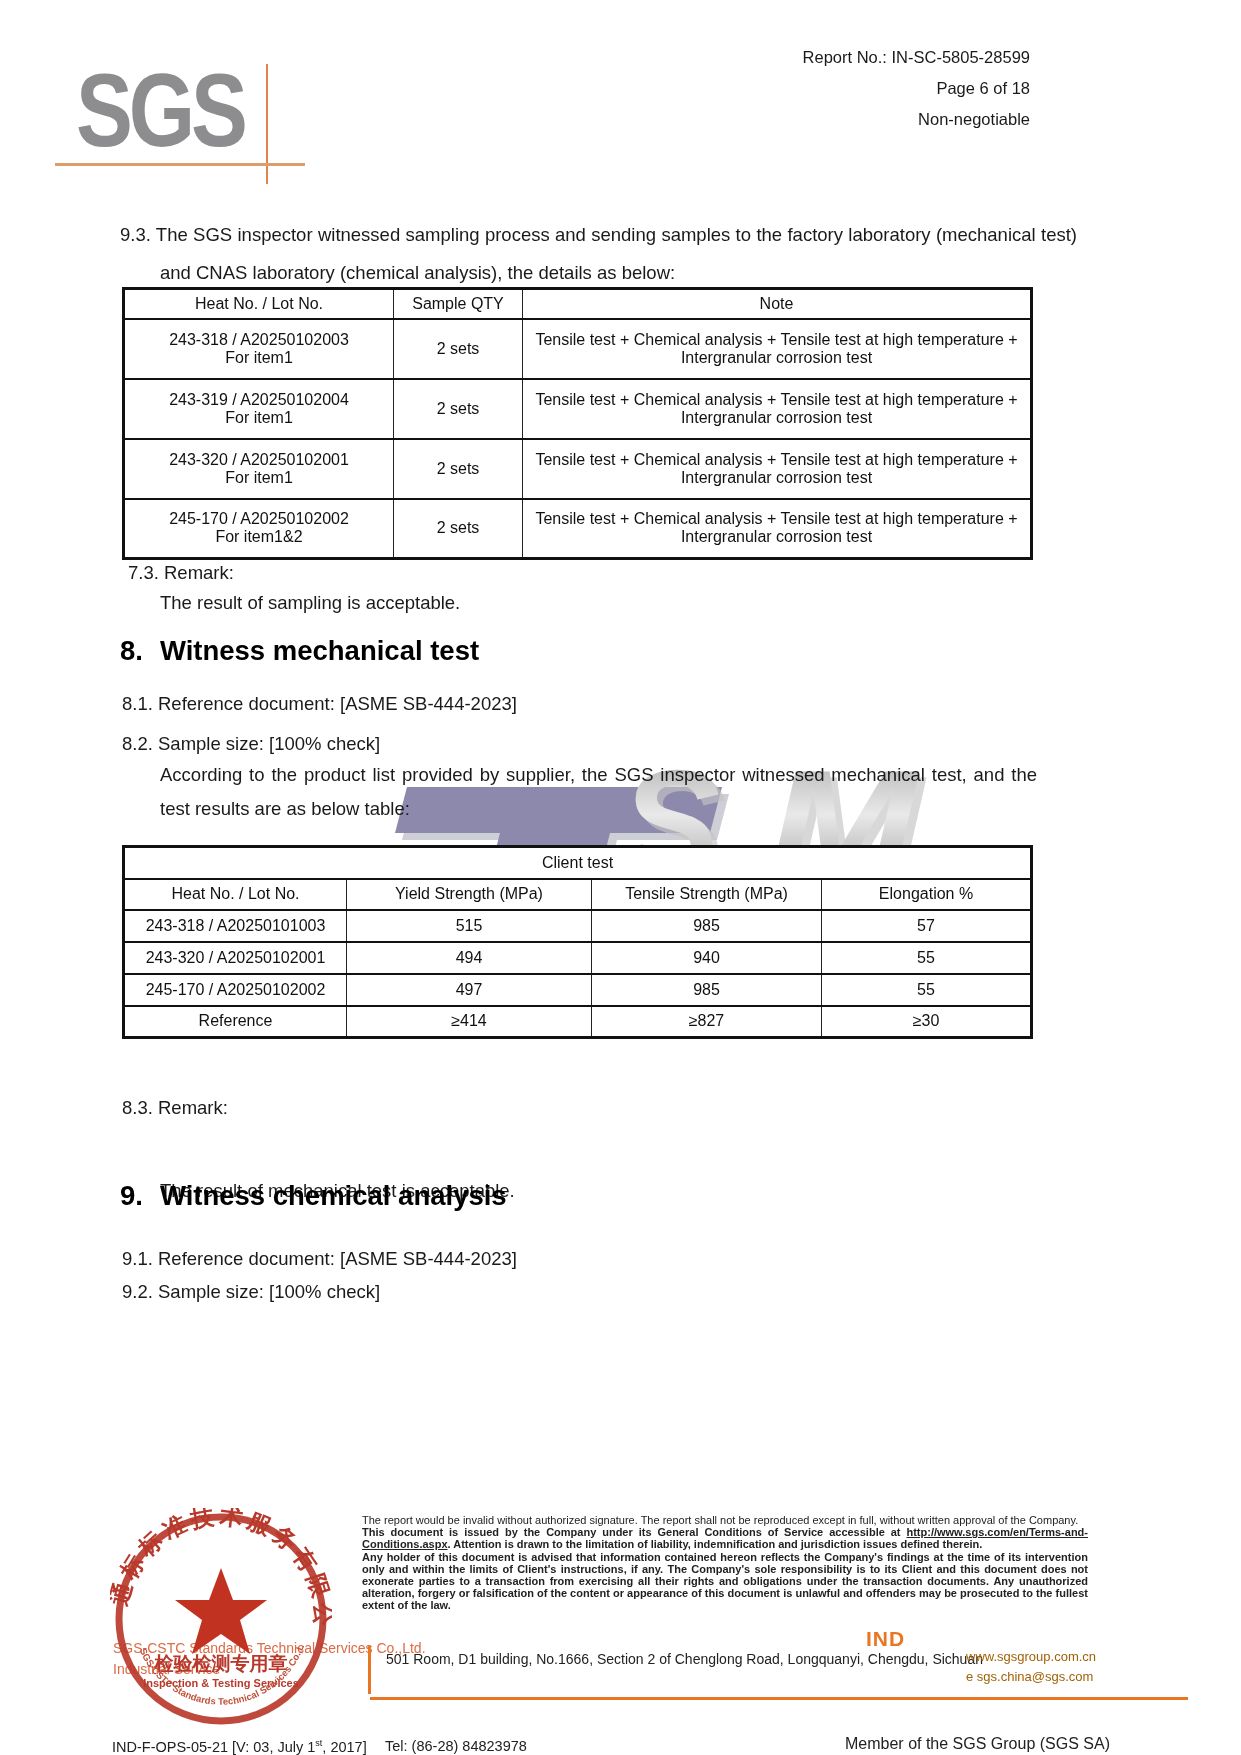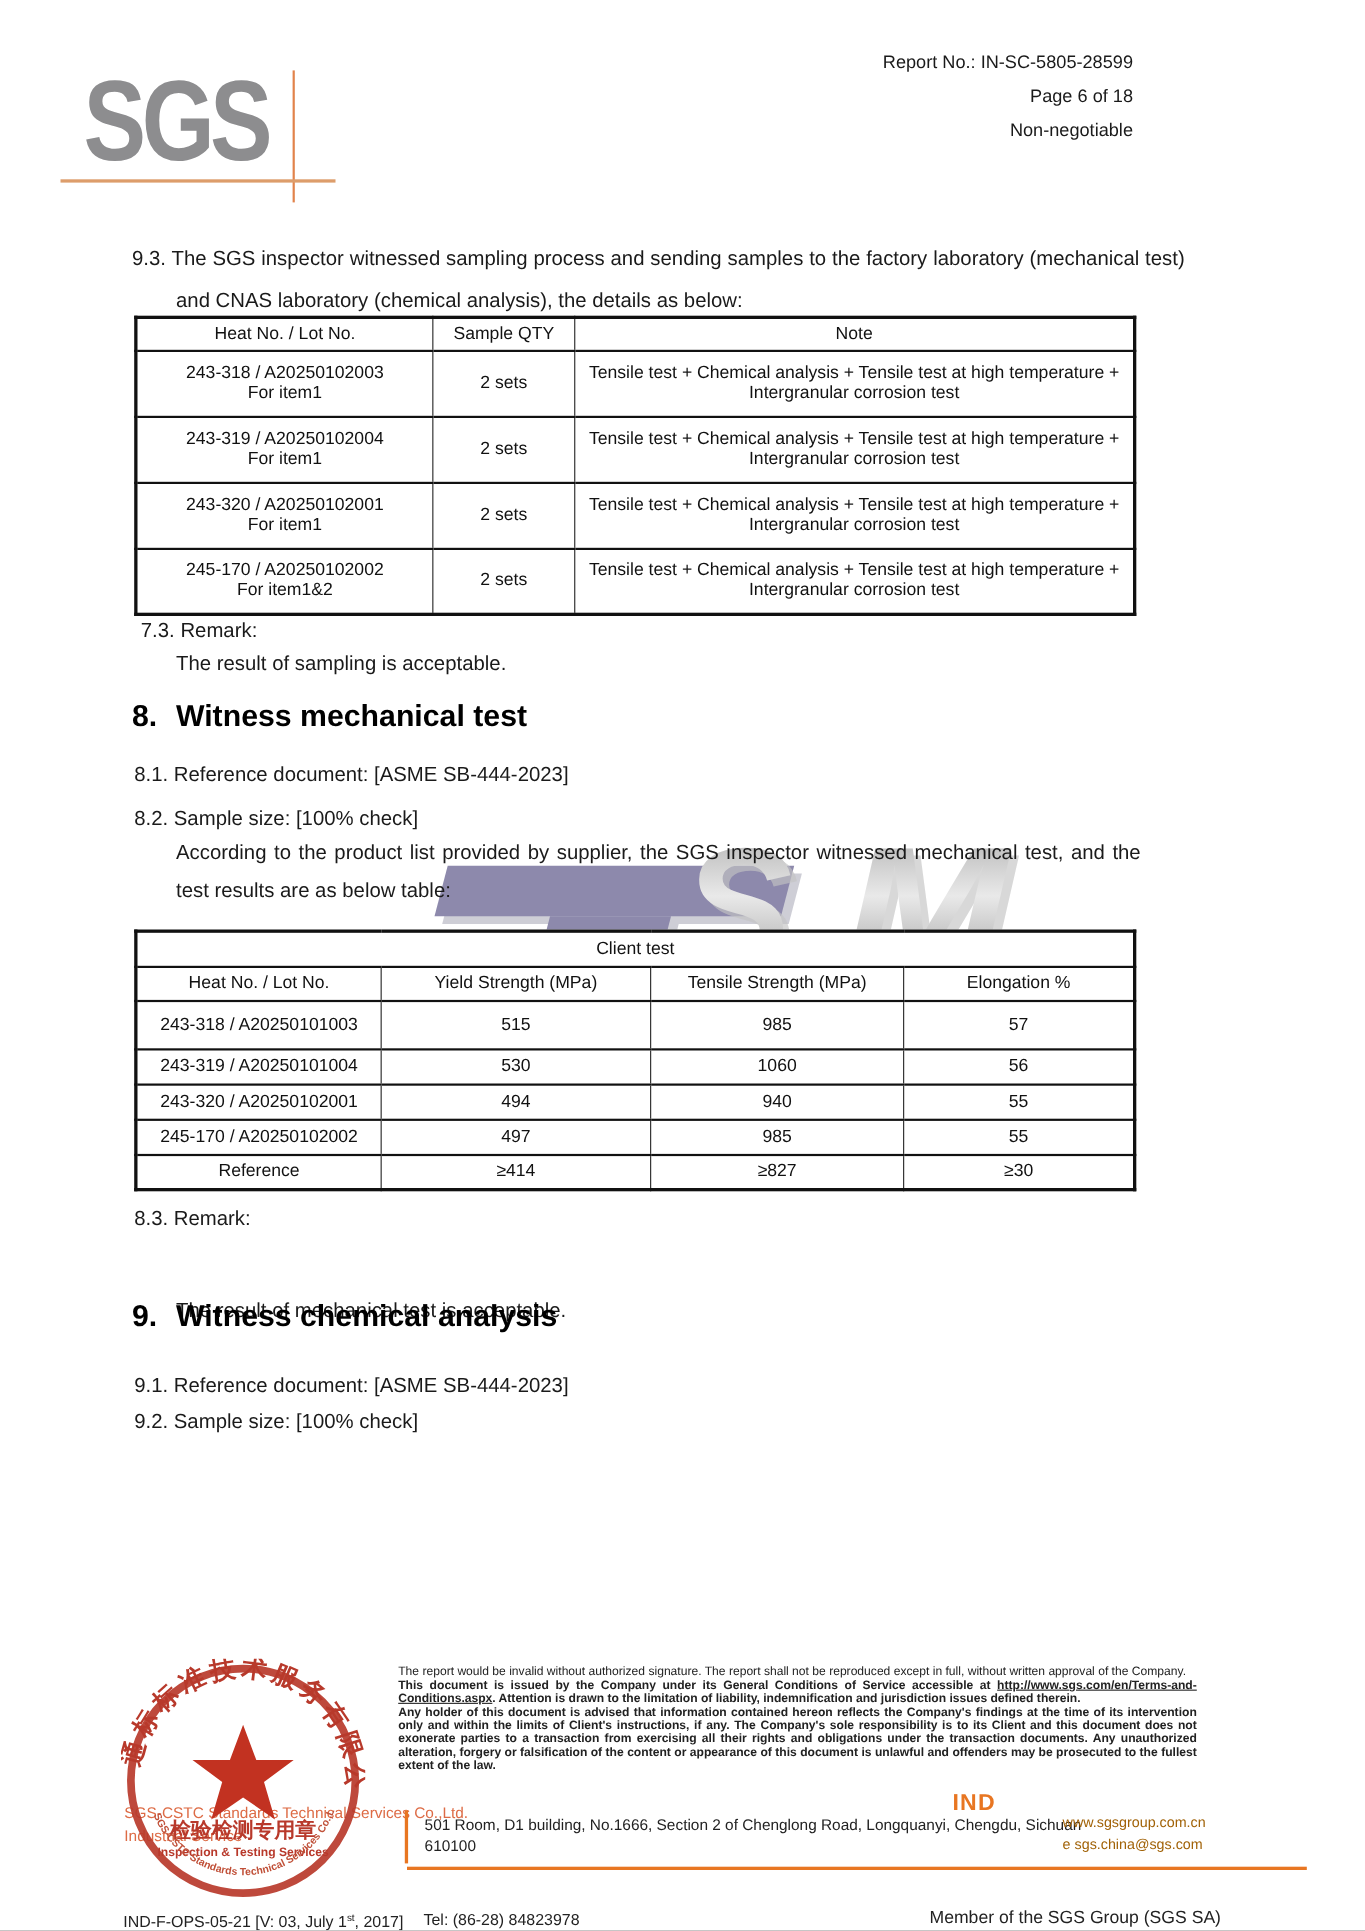--- a/index.html
+++ b/index.html
@@ -195,31 +195,25 @@
       <tbody>
           <tr style="height:32px;">
         <th colspan="4">Client test</th>
       </tr>
       <tr class="thick" style="height:31px;">
         <th>Heat No. / Lot No.</th>
         <th>Yield Strength (MPa)</th>
         <th>Tensile Strength (MPa)</th>
         <th>Elongation %</th>
       </tr>
-      <tr class="thick" style="height:44px;">
+      <tr class="thick" style="height:32px;">
         <td>243-318 / A20250101003</td>
         <td>515</td>
         <td>985</td>
         <td>57</td>
-      </tr>
-      <tr class="thick" style="height:32px;">
-        <td>243-319 / A20250101004</td>
-        <td>530</td>
-        <td>1060</td>
-        <td>56</td>
       </tr>
       <tr class="thick" style="height:32px;">
         <td>243-320 / A20250102001</td>
         <td>494</td>
         <td>940</td>
         <td>55</td>
       </tr>
       <tr class="thick" style="height:32px;">
         <td>245-170 / A20250102002</td>
         <td>497</td>
@@ -271,21 +265,20 @@
       <text x="111" y="162" text-anchor="middle" font-size="19" font-weight="700" fill="#b8392b">检验检测专用章</text>
       <text x="111" y="179" text-anchor="middle" font-size="11" font-weight="700" fill="#b8392b">Inspection &amp; Testing Services</text>
       <text font-size="9.5" font-weight="700" fill="#c05038">
         <textPath href="#arcBottom" startOffset="2%">SGS-CSTC Standards Technical Services Co.,Ltd.</textPath>
       </text>
     </svg>
 
     <div class="abs vbar" style="left:368px;top:1646px;height:48px;"></div>
     <div class="abs addr" style="left:386px;top:1650px;width:640px;">
       <div>501 Room, D1 building, No.1666, Section 2 of Chenglong Road, Longquanyi, Chengdu, Sichuan</div>
-      <div>610100</div>
     </div>
     <div class="abs small-right" style="left:966px;top:1647px;">
       <div>www.sgsgroup.com.cn</div>
       <div>e  sgs.china@sgs.com</div>
     </div>
 
     <div class="abs hline" style="left:370px;top:1697px;width:818px;"></div>
 
     <div class="abs bottom-row" style="left:112px;top:1738px;"><span>IND-F-OPS-05-21 [V: 03, July 1</span><sup>st</sup><span>, 2017]</span></div>
     <div class="abs bottom-row" style="left:385px;top:1738px;">Tel: (86-28) 84823978</div>

